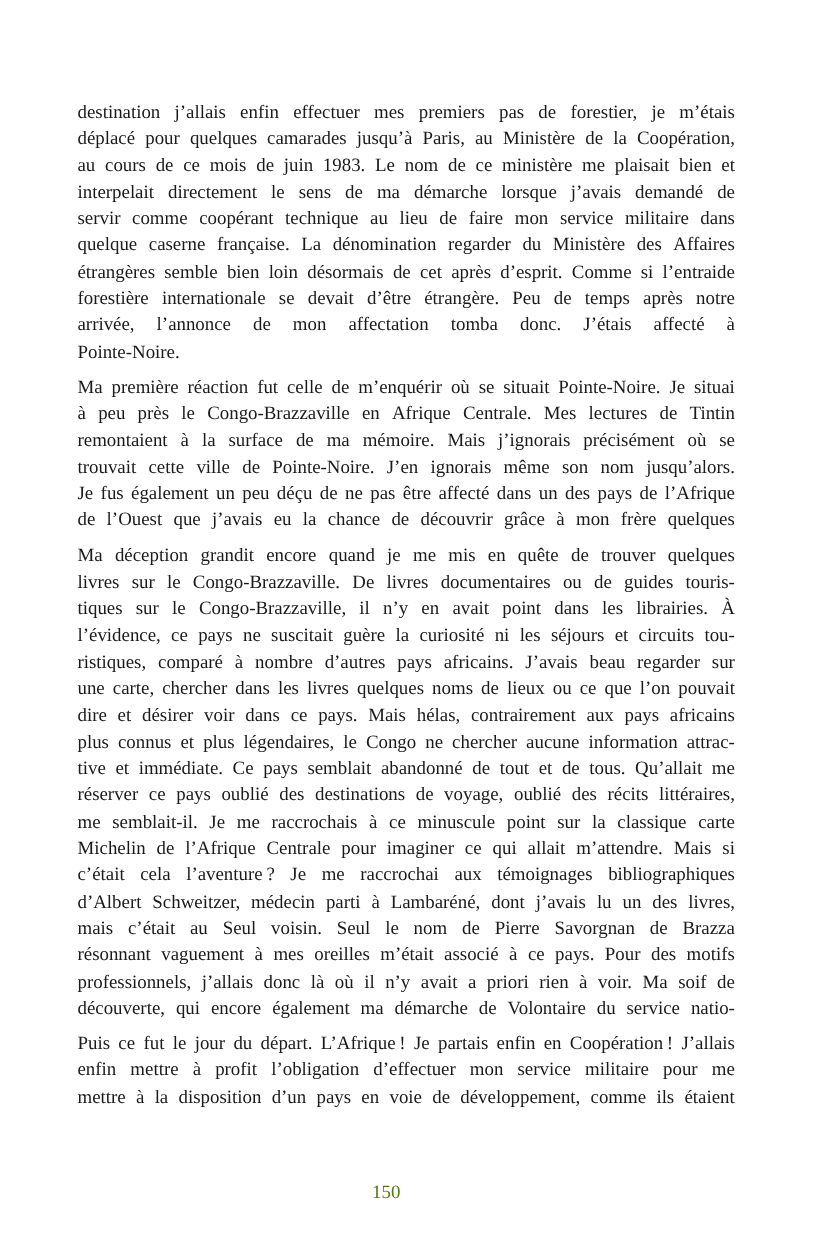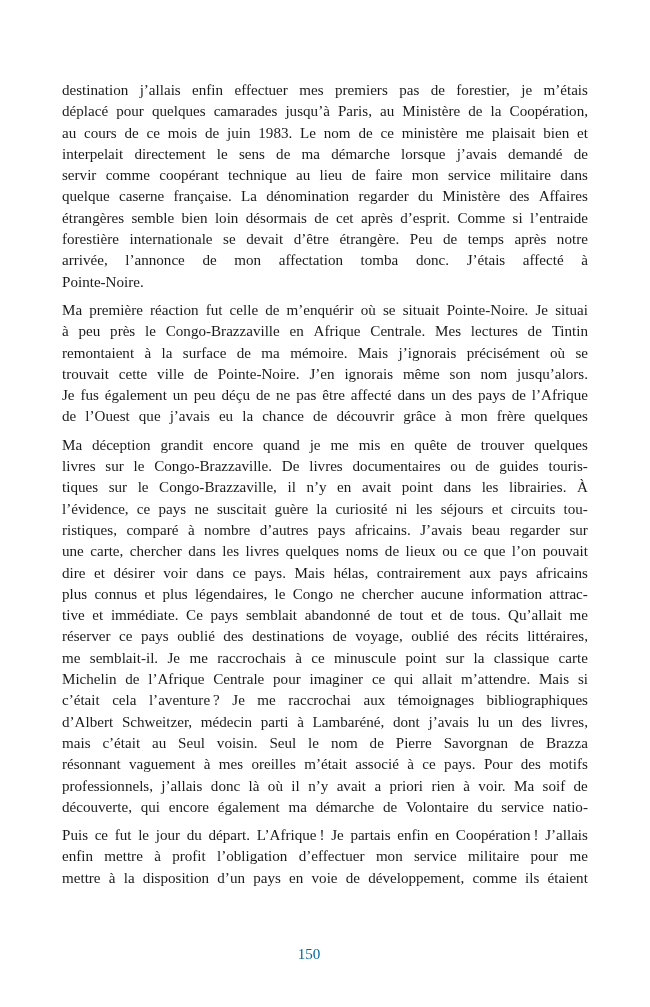--- a/index.html
+++ b/index.html
@@ -60,21 +60,21 @@
   }
   .folio {
     position: absolute;
     left: 0;
     top: 944px;
     width: 618px;
     text-align: center;
     font-size: 15.1px;
     line-height: 20px;
     font-family: "Liberation Serif", "DejaVu Serif", serif;
-    color: #0369a1;
+    color: #4d7c0f;
   }
 </style>
 </head>
 <body>
 
 <div class="page">
   <div class="text-block" id="text-block">
       <p class="para">
         <span class="line j"><span class="w">destination</span><span class="w">j’allais</span><span class="w">enfin</span><span class="w">effectuer</span><span class="w">mes</span><span class="w">premiers</span><span class="w">pas</span><span class="w">de</span><span class="w">forestier,</span><span class="w">je</span><span class="w">m’étais</span></span>
         <span class="line j"><span class="w">déplacé</span><span class="w">pour</span><span class="w">quelques</span><span class="w">camarades</span><span class="w">jusqu’à</span><span class="w">Paris,</span><span class="w">au</span><span class="w">Ministère</span><span class="w">de</span><span class="w">la</span><span class="w">Coopération,</span></span>

